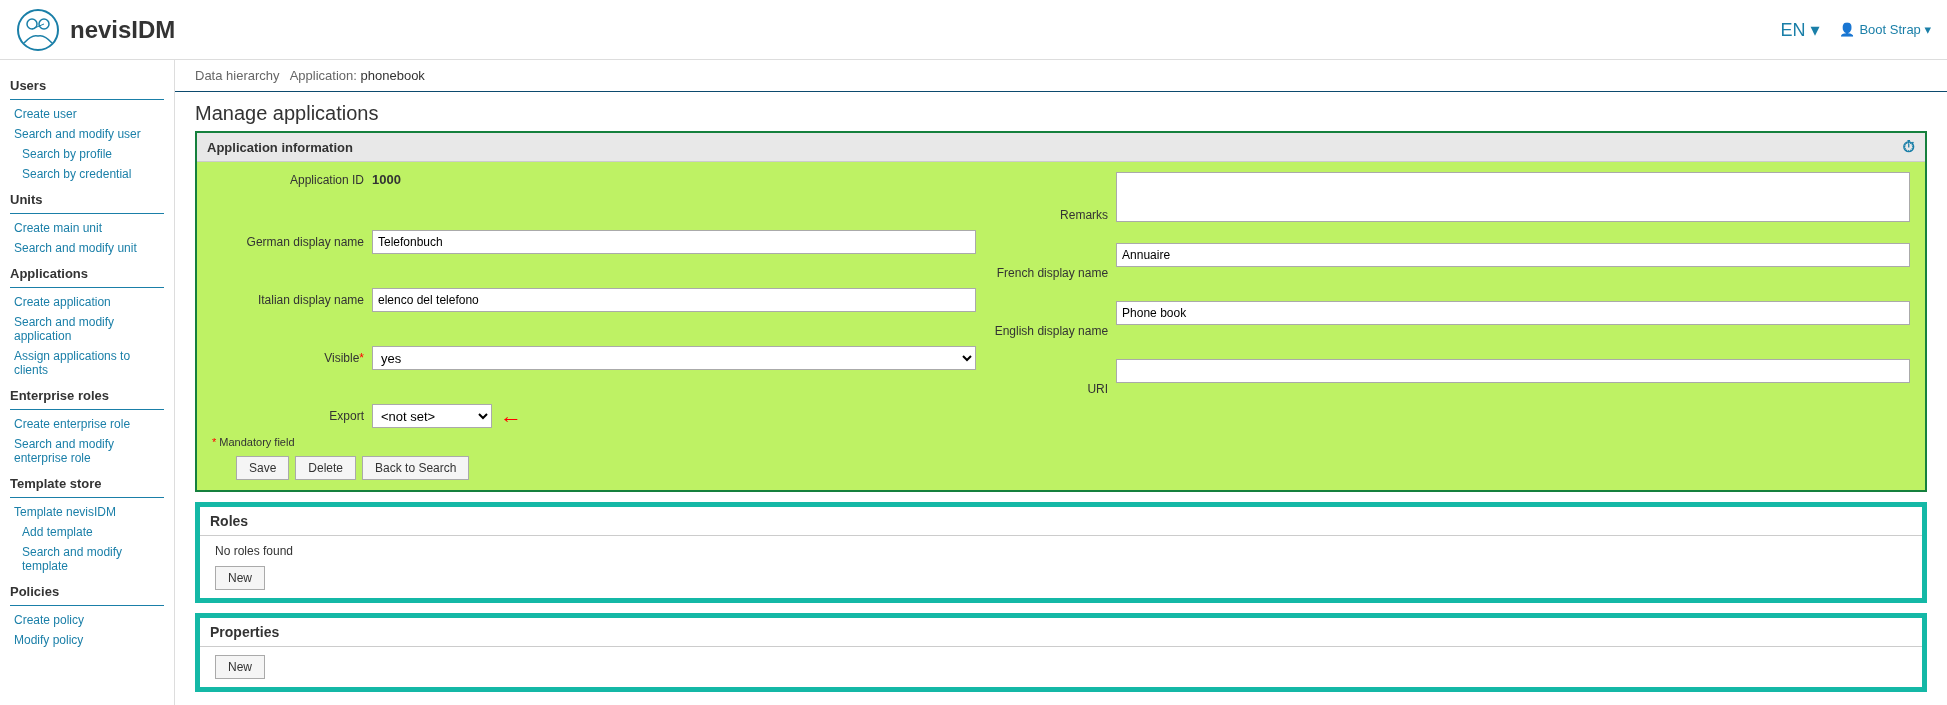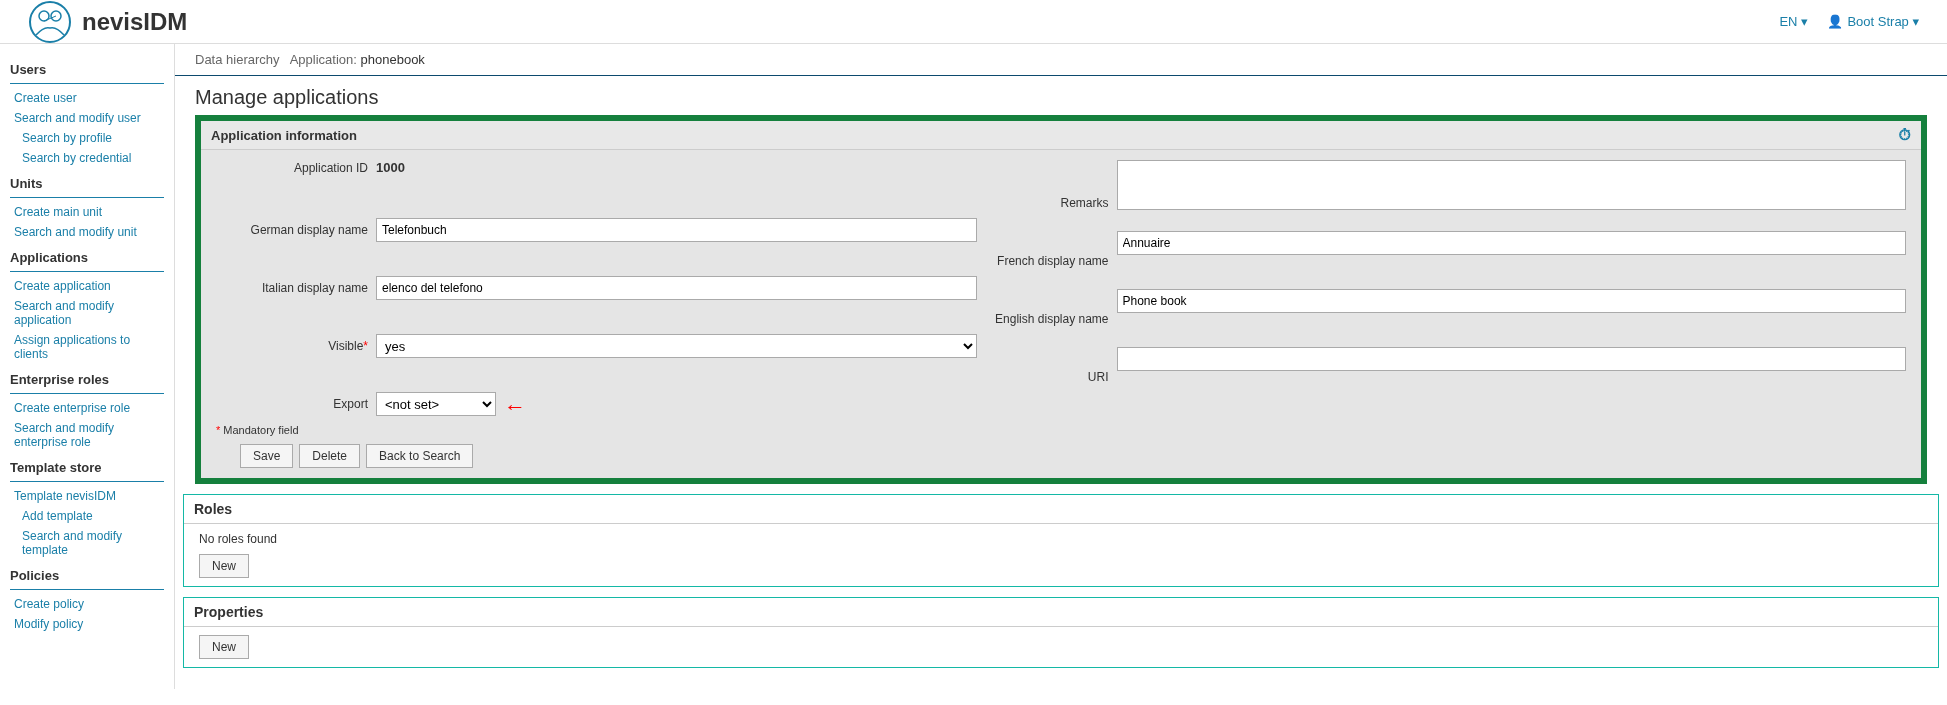--- a/index.html
+++ b/index.html
@@ -5,22 +5,22 @@
     * { box-sizing: border-box; margin: 0; padding: 0; }
     body { font-family: Arial, sans-serif; font-size: 13px; color: #333; background: #fff; }
 
     
     .header {
       display: flex;
       align-items: center;
       justify-content: space-between;
       background: #fff;
       border-bottom: 1px solid #ddd;
-      padding: 8px 28px;
-      height: 44px;
+      padding: 8px 16px;
+      height: 60px;
     }
     .header-logo {
       display: flex;
       align-items: center;
       gap: 10px;
     }
     .header-logo-icon {
       width: 44px;
       height: 44px;
     }
@@ -29,21 +29,21 @@
       font-weight: bold;
       color: #333;
     }
     .header-right {
       display: flex;
       align-items: center;
       gap: 20px;
     }
     .header-lang {
       color: #1a7fa8;
-      font-size: 13px;
+      font-size: 18px;
       cursor: pointer;
     }
     .header-user {
       color: #1a7fa8;
       font-size: 13px;
       cursor: pointer;
       display: flex;
       align-items: center;
       gap: 4px;
     }
@@ -112,22 +112,22 @@
     .page-title {
       font-size: 20px;
       font-weight: normal;
       color: #333;
       padding: 10px 20px 6px 20px;
     }
 
     
     .section {
       margin: 0 20px 10px 20px;
-      border: 6px solid #15803d;
-      background: #e5e5e5;
+      border: 2px solid #15803d;
+      background: #bef264;
     }
     .section-header {
       background: #e8e8e8;
       padding: 5px 10px;
       font-weight: bold;
       font-size: 13px;
       border-bottom: 1px solid #ccc;
     }
     .section-body {
       padding: 10px 15px;
@@ -229,22 +229,22 @@
     .red-arrow {
       display: inline-block;
       color: red;
       font-size: 22px;
       margin-left: 8px;
       line-height: 1;
     }
 
     
     .roles-section {
-      margin: 10px 8px;
-      border: 1px solid #14b8a6;
+      margin: 10px 20px;
+      border: 5px solid #14b8a6;
     }
     .roles-header {
       padding: 6px 10px;
       font-weight: bold;
       font-size: 14px;
       border-bottom: 1px solid #ccc;
       background: #fff;
     }
     .roles-body {
       padding: 8px 15px;

